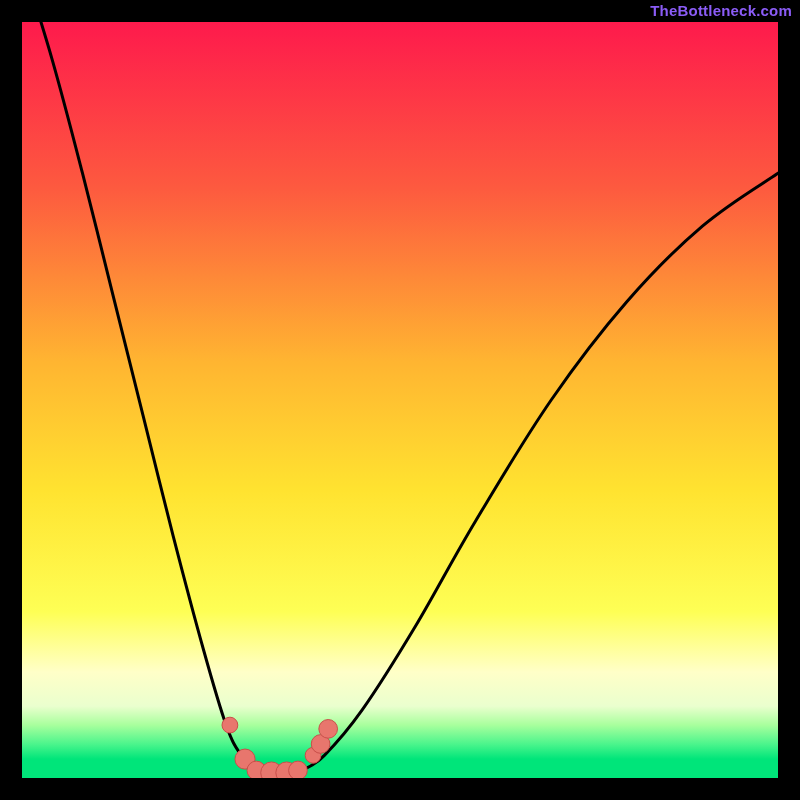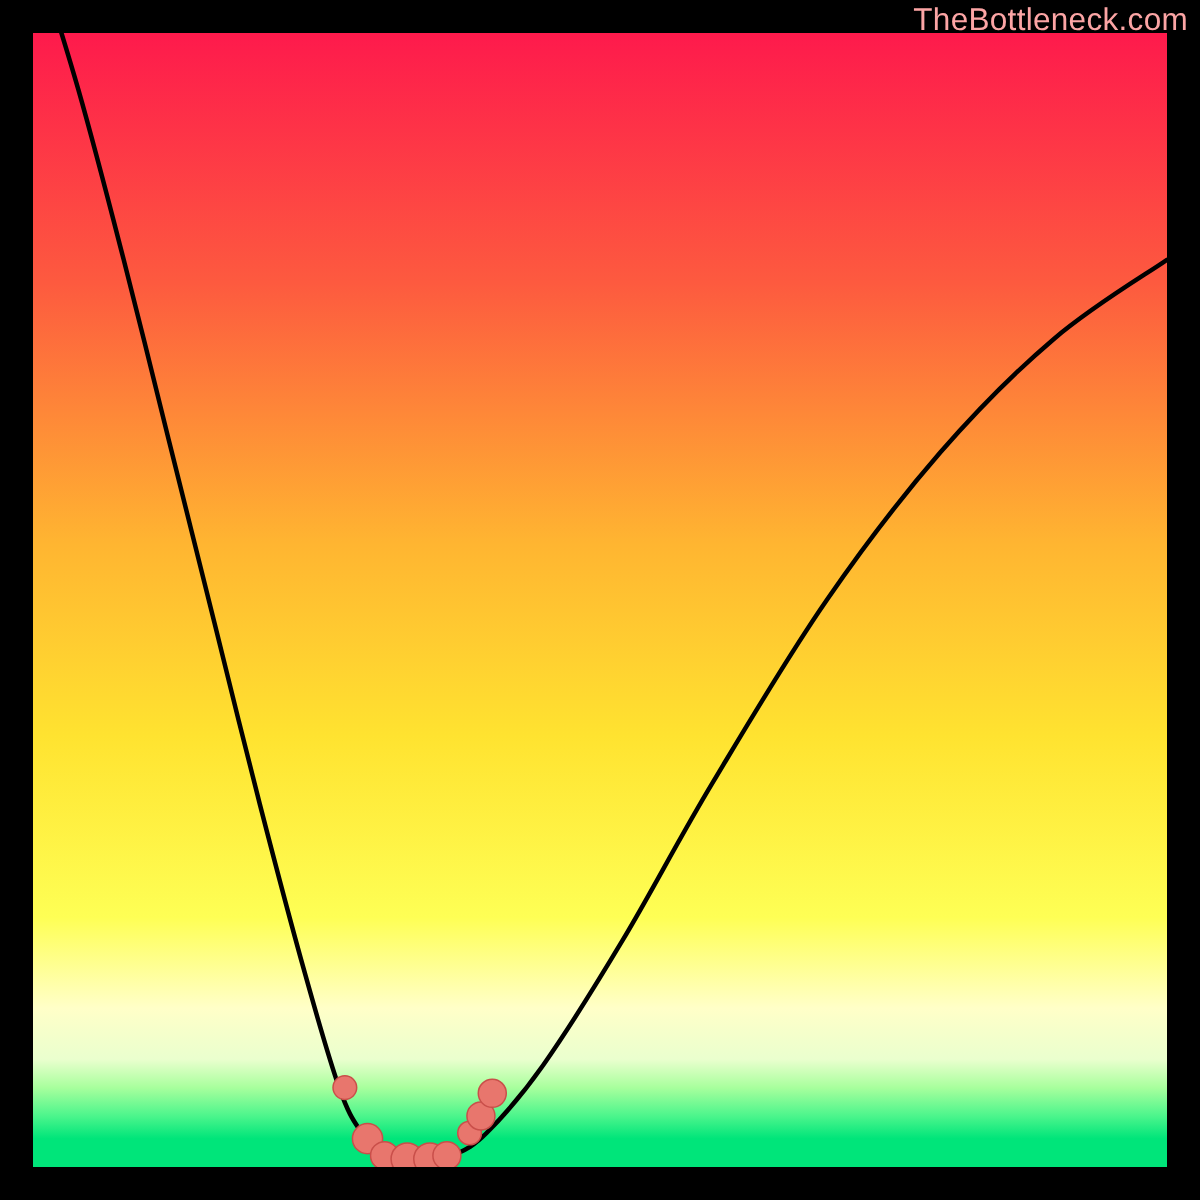--- a/index.html
+++ b/index.html
@@ -21,23 +21,23 @@
     left: 22px;
     top: 22px;
     width: 756px;
     height: 756px;
     overflow: hidden;
   }
   .watermark {
     position: absolute;
     top: 2px;
     right: 8px;
-    color: #fca5a5;
-    font-size: 21px;
-    font-weight: 400;
+    color: #8b5cf6;
+    font-size: 15px;
+    font-weight: 700;
     letter-spacing: 0.2px;
     user-select: none;
   }
   svg {
     position: absolute;
     inset: 0;
   }
 </style>
 </head>
 <body>

